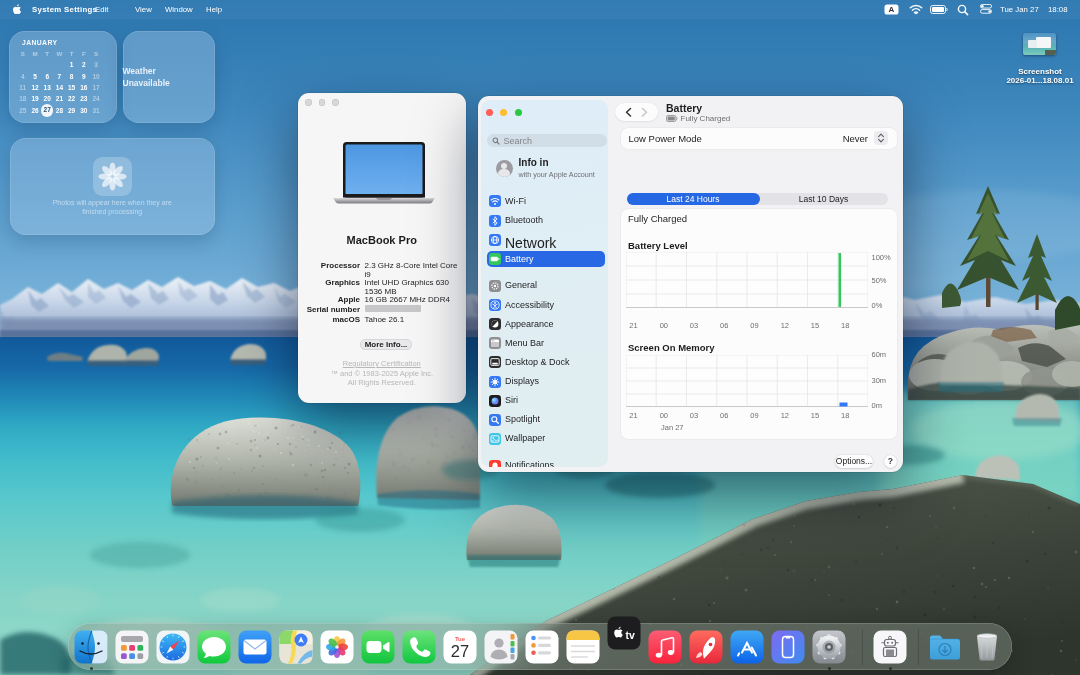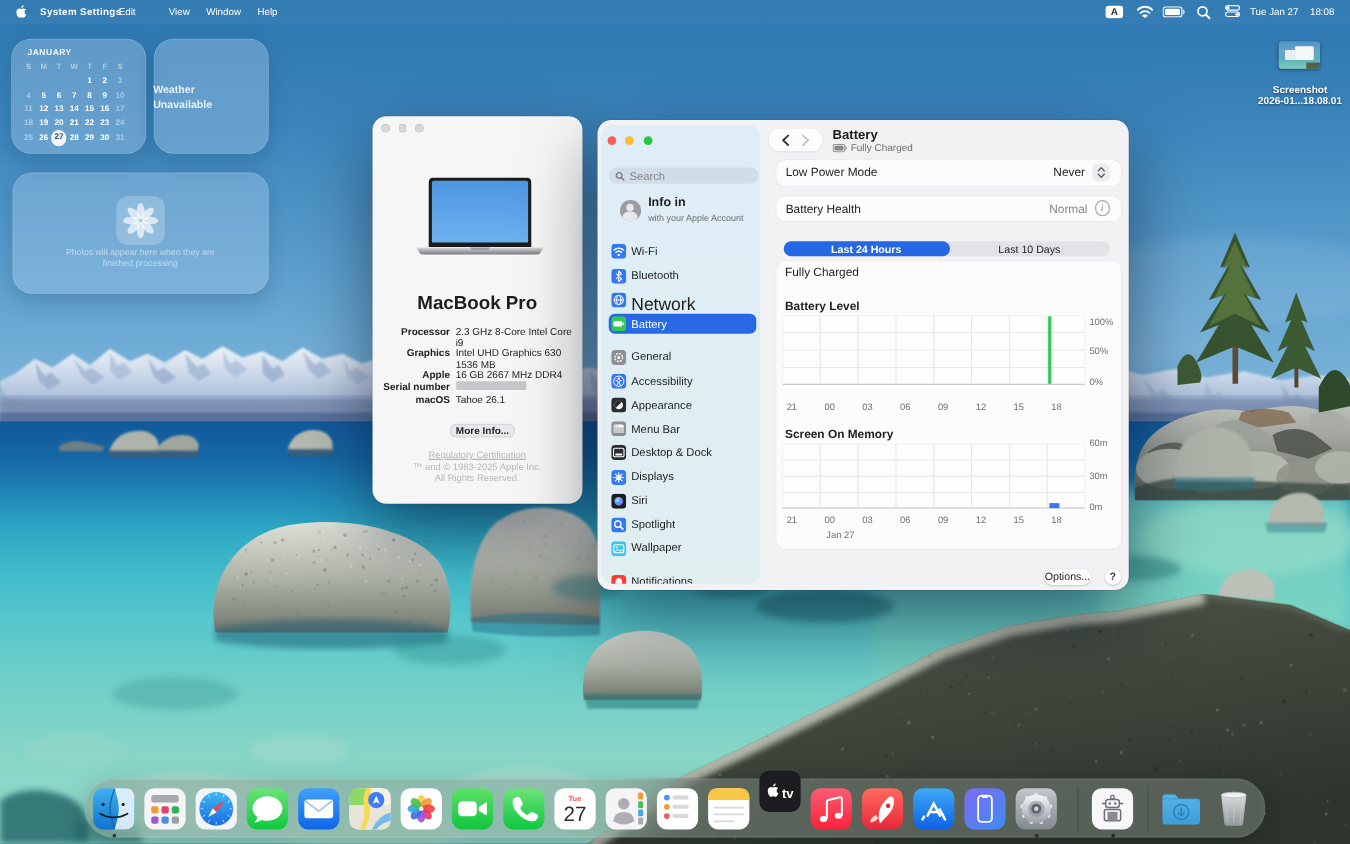--- a/index.html
+++ b/index.html
@@ -662,21 +662,21 @@
           <stop offset="0.5" stop-color="#A8A8AD"></stop>
           <stop offset="1" stop-color="#7C7C81"></stop>
         </linearGradient>
       </defs>
   <rect x="12" y="0" width="82" height="55.5" rx="3.5" fill="#1b1b1d"></rect>
   <rect x="14.5" y="2.5" width="77" height="50" rx="1.5" fill="url(#scr)"></rect>
   <path d="M12,55.5 L94,55.5 L94,52 L12,52 Z" fill="#1b1b1d"></path>
   <path d="M2,56 L104,56 L101,60.5 Q100,61.5 98,61.5 L8,61.5 Q6,61.5 5,60.5 Z" fill="url(#alu)"></path>
   <path d="M45,56 L61,56 Q60,58 58,58 L48,58 Q46,58 45,56 Z" fill="#97979c"></path>
  </svg>
- <div class="abs" style="left:0;top:141px;width:168.5px;text-align:center;font-size:15px;font-weight:bold;color:#1d1d1f">MacBook Pro</div>
+ <div class="abs" style="left:0;top:141px;width:168.5px;text-align:center;font-size:11px;font-weight:bold;color:#1d1d1f">MacBook Pro</div>
  <div class="abs arow" style="top:168px">
       <span class="alab">Processor</span>
       <span class="aval">2.3 GHz 8-Core Intel Core<br>i9</span>
     </div>
  <div class="abs arow" style="top:185px">
       <span class="alab">Graphics</span>
       <span class="aval">Intel UHD Graphics 630<br>1536 MB</span>
     </div>
  <div class="abs arow" style="top:202.5px">
       <span class="alab">Apple</span>
@@ -861,28 +861,23 @@
 
  <div class="abs card" style="top:31.5px;height:21px">
    <div class="abs" style="left:7.5px;top:5.5px;font-size:9.5px;color:#1d1d1f">Low Power Mode</div>
    <div class="abs" style="right:29px;top:5.5px;font-size:9.5px;color:#1d1d1f">Never</div>
    <div class="abs" style="right:9px;top:3.5px;width:14px;height:14px;border-radius:4px;background:#ececf0">
      <svg width="14" height="14" viewBox="0 0 14 14">
           <path d="M4.6,5.6 L7,3.2 L9.4,5.6 M4.6,8.4 L7,10.8 L9.4,8.4" stroke="#5a5a5f" stroke-width="1.1" fill="none" stroke-linecap="round" stroke-linejoin="round"></path>
         </svg>
    </div>
  </div>
- <div class="abs card" style="top:60.5px;height:20px">
-   <div class="abs" style="left:7.5px;top:5px;font-size:9.5px;color:#1d1d1f">Battery Health</div>
-   <div class="abs" style="right:27px;top:5px;font-size:9.5px;color:#86868b">Normal</div>
-   <div class="abs" style="right:9px;top:3.5px;width:12.5px;height:12.5px;border-radius:50%;border:0.8px solid #a9a9ae;font-size:8px;color:#86868b;text-align:center;line-height:12px;font-family:'Liberation Serif',serif;font-style:italic">i</div>
- </div>
 
  <div class="abs" style="left:149px;top:96.5px;width:261.5px;height:12.5px;border-radius:6.5px;background:#e3e3e7">
-   <div class="abs" style="left:0;top:0;width:133px;height:12.5px;border-radius:6.5px;background:#2667E4;color:#fff;font-size:8.5px;font-weight:bold;text-align:center;line-height:13px">Last 24 Hours</div>
+   <div class="abs" style="left:0;top:0;width:133px;height:12.5px;border-radius:6.5px;background:#2667E4;color:#fff;font-size:8.5px;font-weight:normal;text-align:center;line-height:13px">Last 24 Hours</div>
    <div class="abs" style="left:133px;top:0;width:128px;font-size:8.5px;color:#1d1d1f;text-align:center;line-height:13px">Last 10 Days</div>
  </div>
 
  <div class="abs card" style="top:112.5px;height:230px">
    <div class="abs" style="left:7px;top:4.5px;font-size:9.5px;color:#1d1d1f">Fully Charged</div>
    <div class="abs" style="left:7px;top:31px;font-size:9.5px;font-weight:bold;color:#1d1d1f">Battery Level</div>
    <div class="abs" style="left:5px;top:43.5px"><svg width="242" height="56" viewBox="0 0 242 56">
           <rect x="0" y="0" width="242" height="56" fill="#fdfdfd"></rect>
           <line x1="0" y1="0.0" x2="242" y2="0.0" stroke="#e3e3e5" stroke-width="0.7"></line>
           <line x1="0" y1="14.0" x2="242" y2="14.0" stroke="#e3e3e5" stroke-width="0.7"></line>

